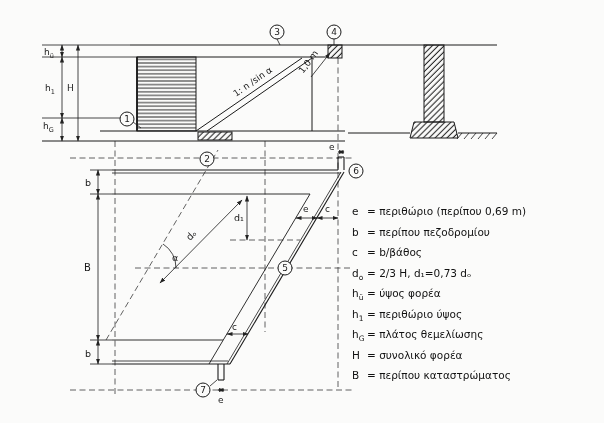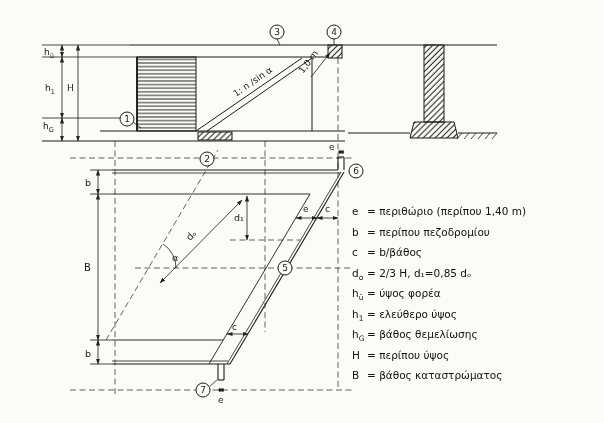--- a/index.html
+++ b/index.html
@@ -180,49 +180,49 @@
     <text x="356" y="174.3" font-size="9" text-anchor="middle">6</text>
 
     <circle cx="203" cy="390" r="7" fill="#fbfbfa" stroke="#1a1a1a"></circle>
     <text x="203" y="393.3" font-size="9" text-anchor="middle">7</text>
   </g>
 </svg>
 
 <div class="legend">
   <div class="legend-row">
     <span class="legend-sym"><span>e</span><sub></sub></span>
-    <span class="legend-text">=  περιθώριο (περίπου 1,40 m)</span>
+    <span class="legend-text">=  περιθώριο (περίπου 0,69 m)</span>
   </div>
   <div class="legend-row">
     <span class="legend-sym"><span>b</span><sub></sub></span>
     <span class="legend-text">=  περίπου πεζοδρομίου</span>
   </div>
   <div class="legend-row">
     <span class="legend-sym"><span>c</span><sub></sub></span>
     <span class="legend-text">=  b/βάθος</span>
   </div>
   <div class="legend-row">
     <span class="legend-sym"><span>d</span><sub>o</sub></span>
-    <span class="legend-text">=  2/3 H,  d₁=0,85 dₒ</span>
+    <span class="legend-text">=  2/3 H,  d₁=0,73 dₒ</span>
   </div>
   <div class="legend-row">
     <span class="legend-sym"><span>h</span><sub>ü</sub></span>
     <span class="legend-text">=  ύψος φορέα</span>
   </div>
   <div class="legend-row">
     <span class="legend-sym"><span>h</span><sub>1</sub></span>
-    <span class="legend-text">=  ελεύθερο ύψος</span>
+    <span class="legend-text">=  περιθώριο ύψος</span>
   </div>
   <div class="legend-row">
     <span class="legend-sym"><span>h</span><sub>G</sub></span>
-    <span class="legend-text">=  βάθος θεμελίωσης</span>
+    <span class="legend-text">=  πλάτος θεμελίωσης</span>
   </div>
   <div class="legend-row">
     <span class="legend-sym"><span>H</span><sub></sub></span>
-    <span class="legend-text">=  περίπου ύψος</span>
+    <span class="legend-text">=  συνολικό φορέα</span>
   </div>
   <div class="legend-row">
     <span class="legend-sym"><span>B</span><sub></sub></span>
-    <span class="legend-text">=  βάθος καταστρώματος</span>
+    <span class="legend-text">=  περίπου καταστρώματος</span>
   </div>
 </div>
 
 </div>
 
 </body></html>

